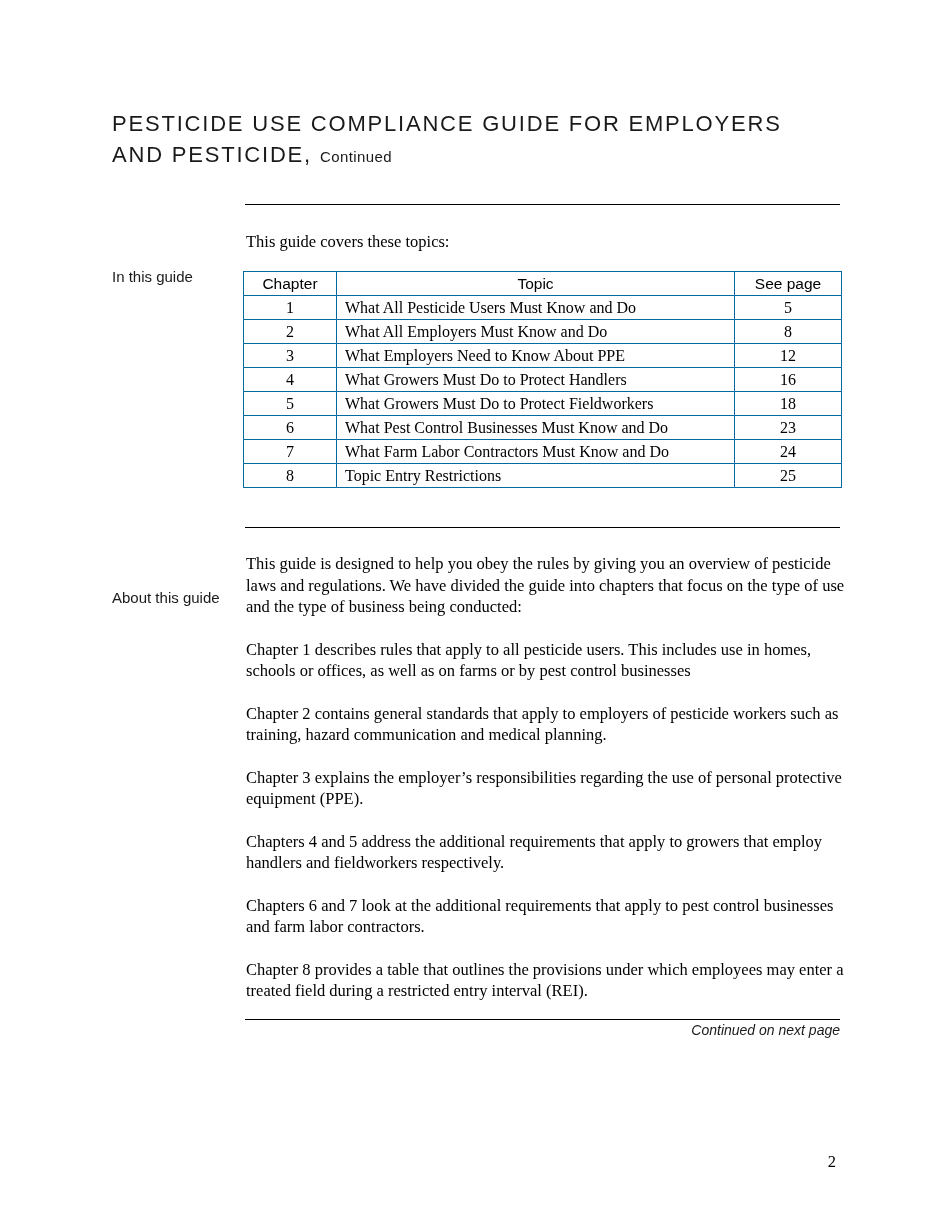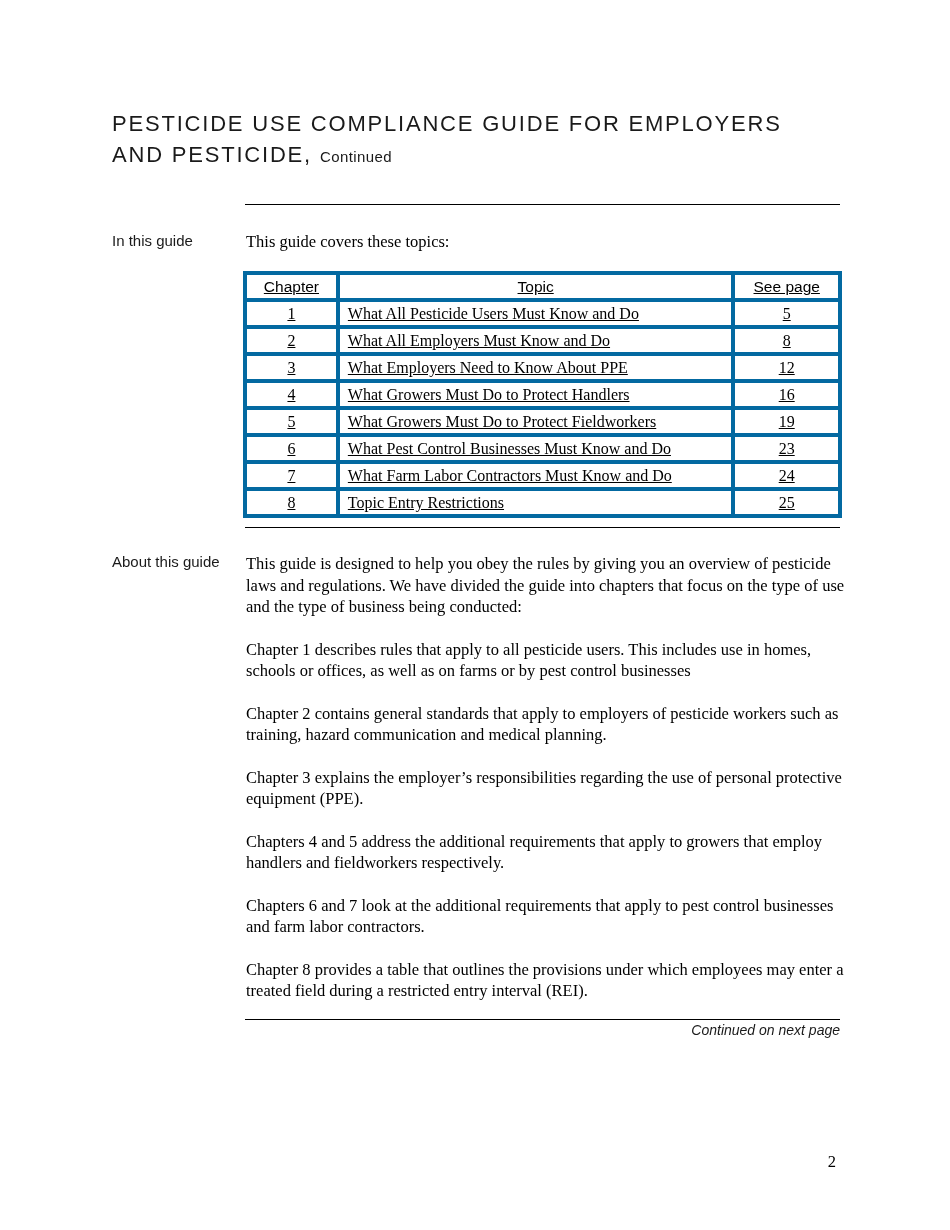--- a/index.html
+++ b/index.html
@@ -40,45 +40,45 @@
   .rule-2 { top: 527px; }
   .rule-3 { top: 1019px; }
   .side-label {
     position: absolute;
     left: 112px;
     width: 112px;
     font-family: "Liberation Sans", sans-serif;
     font-size: 15px;
     line-height: 19px;
     color: #1a1a1a;
+    margin-top: 36px;
   }
   .label-1 { top: 231px; }
   .label-2 { top: 552px; }
   .content-1 {
     position: absolute;
     left: 246px;
     top: 231px;
     width: 596px;
     font-family: "Liberation Serif", serif;
     font-size: 16.5px;
     line-height: 21px;
   }
   .topics-table {
     border-collapse: collapse;
     margin-top: 19px;
     margin-left: -3px;
     font-family: "Liberation Serif", serif;
     font-size: 16px;
   }
   .topics-table th, .topics-table td {
-    border: 4px solid #0369a1;
+    border: 1px solid #0369a1;
     padding: 1px 8px;
     height: 23px;
     vertical-align: middle;
-    text-decoration: underline;
   }
   .topics-table th {
     font-family: "Liberation Sans", sans-serif;
     font-weight: 400;
     font-size: 15.5px;
     text-align: center;
   }
   .col-chapter { width: 93px; }
   .col-topic   { width: 398px; }
   .col-page    { width: 107px; }
@@ -154,21 +154,21 @@
           <td class="center">12</td>
         </tr>
         <tr>
           <td class="center">4</td>
           <td class="left">What Growers Must Do to Protect Handlers</td>
           <td class="center">16</td>
         </tr>
         <tr>
           <td class="center">5</td>
           <td class="left">What Growers Must Do to Protect Fieldworkers</td>
-          <td class="center">19</td>
+          <td class="center">18</td>
         </tr>
         <tr>
           <td class="center">6</td>
           <td class="left">What Pest Control Businesses Must Know and Do</td>
           <td class="center">23</td>
         </tr>
         <tr>
           <td class="center">7</td>
           <td class="left">What Farm Labor Contractors Must Know and Do</td>
           <td class="center">24</td>

